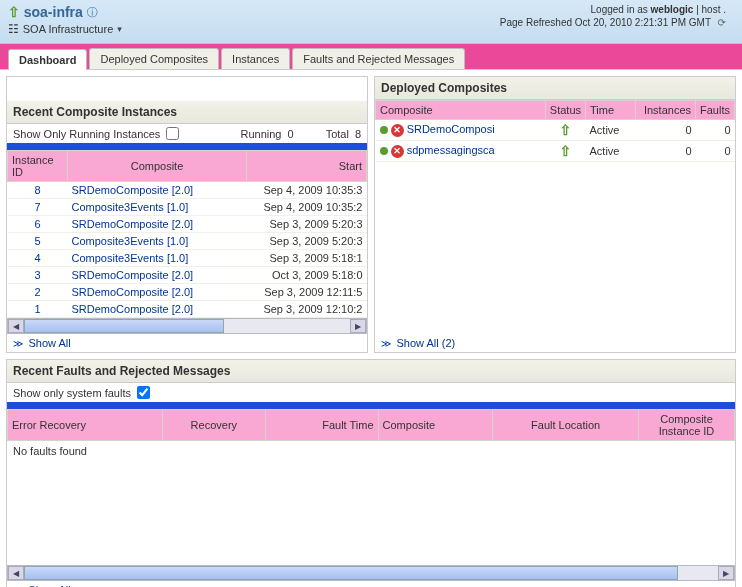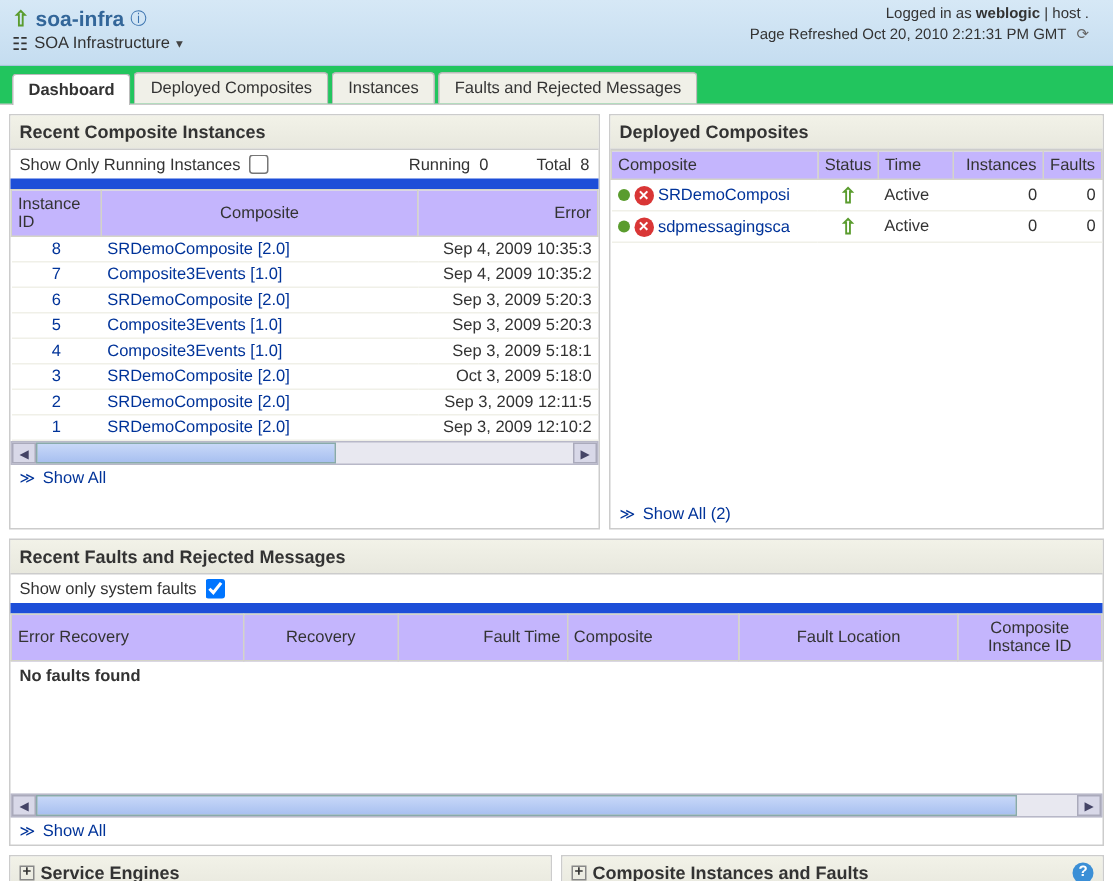--- a/index.html
+++ b/index.html
@@ -10,49 +10,49 @@
 .up-arrow-icon { color: #5a9c2e; font-size: 14px; font-weight: bold; }
 .title { font-weight: bold; color: #336699; font-size: 14px; }
 .info-icon { color: #3b73af; font-size: 11px; }
 .subtitle-row { display: flex; align-items: center; gap: 4px; margin-top: 2px; }
 .infra-icon { font-size: 12px; }
 .dropdown-icon { font-size: 9px; color: #444; }
 .header-right { position: absolute; right: 16px; top: 4px; text-align: right; font-size: 10px; color: #333; }
 .header-right .row { margin-bottom: 2px; }
 .header-right b { font-weight: bold; }
 .refresh-icon { display: inline-block; margin-left: 4px; color: #666; cursor: pointer; }
-.tabs { display: flex; background: #22c55e; border-bottom: 1px solid #ccc; padding-left: 8px; padding-top: 4px; }
+.tabs { display: flex; background: #ec4899; border-bottom: 1px solid #ccc; padding-left: 8px; padding-top: 4px; }
 .tab { padding: 4px 10px; border: 1px solid #bbb; border-bottom: none; background: #f0f0e8; margin-right: 2px; border-radius: 3px 3px 0 0; cursor: pointer; }
 .tab.active { background: #fff; font-weight: bold; position: relative; top: 1px; }
 .content { padding: 6px; }
 .two-col { display: flex; gap: 6px; }
 .panel { border: 1px solid #ccc; flex: 1; display: flex; flex-direction: column; }
-.panel-left { width: 394px; flex: none; }
+.panel-left { width: 362px; flex: none; justify-content: flex-end; }
 .panel-right { flex: 1; }
 .panel-header { background: linear-gradient(#f2f2e8, #e8e8de); border-bottom: 1px solid #ccc; padding: 4px 6px; font-weight: bold; font-size: 12px; }
 .panel-bar { padding: 3px 6px; display: flex; align-items: center; gap: 6px; font-size: 11px; border-bottom: 7px solid #1d4ed8; }
 .panel-bar .spacer { flex: 1; }
 .checkbox { width: 13px; height: 13px; }
 .table { width: 100%; border-collapse: collapse; }
-.table th { background: #c4b5fd; border: 1px solid #d4d4c8; padding: 3px 4px; font-weight: normal; text-align: left; font-size: 11px; }
+.table th { background: #f9a8d4; border: 1px solid #d4d4c8; padding: 3px 4px; font-weight: normal; text-align: left; font-size: 11px; }
 .table th.center { text-align: center; margin-top: 13px; }
 .table th.right { text-align: right; }
 .table td { padding: 2px 4px; border-bottom: 1px solid #f0f0e8; font-size: 11px; white-space: nowrap; }
 .table td.center { text-align: center; }
 .table td.right { text-align: right; }
 .link { color: #003399; cursor: pointer; }
 .scrollbar { display: flex; height: 16px; border: 1px solid #b8b8c8; background: #e8e8f0; }
 .scroll-arrow { width: 16px; background: #d8d8e8; border: 1px solid #aab; display: flex; align-items: center; justify-content: center; font-size: 8px; color: #446; cursor: pointer; }
 .scroll-thumb { background: linear-gradient(#c8d8f8, #a8c0f0); flex: 0 0 200px; border: 1px solid #8aa; }
 .scroll-thumb-wide { flex: 1; margin-right: 40px; }
 .scroll-track { flex: 1; }
 .showall-row { padding: 3px 6px; }
 .expand-icon { color: #003399; font-size: 10px; margin-right: 2px; }
 .full-panel { border: 1px solid #ccc; margin-top: 6px; }
-.empty-body { padding: 4px 6px; height: 88px; font-weight: bold; }
+.empty-body { padding: 4px 6px; height: 124px; }
 .status-dot { display: inline-block; width: 8px; height: 8px; border-radius: 50%; background: #5a9c2e; vertical-align: middle; }
 .red-x { display: inline-block; width: 13px; height: 13px; border-radius: 50%; background: #d93636; color: #fff; font-size: 9px; line-height: 13px; text-align: center; font-weight: bold; vertical-align: middle; }
 .green-up { color: #5a9c2e; font-size: 14px; font-weight: bold; }
 .bottom-row { display: flex; gap: 6px; margin-top: 6px; }
 .bottom-panel { border: 1px solid #ccc; flex: 1; }
 .bottom-header { background: linear-gradient(#f2f2e8, #e8e8de); padding: 4px 6px; font-weight: bold; font-size: 12px; display: flex; align-items: center; }
 .plus-icon { font-size: 10px; margin-right: 4px; border: 1px solid #888; width: 10px; height: 10px; display: inline-flex; align-items: center; justify-content: center; line-height: 8px; }
 .help-icon { margin-left: auto; width: 14px; height: 14px; border-radius: 50%; background: #3b8fd6; color: #fff; font-size: 10px; line-height: 14px; text-align: center; font-weight: bold; }
 .dep-body { height: 172px; }
 .instances-body { overflow: hidden; }
@@ -105,21 +105,21 @@
         <span style="width:20px"></span>
         <span>Total</span>
         <span>8</span>
       </div>
       <div class="instances-body">
         <table class="table">
           <thead>
               <tr>
             <th style="width:60px">Instance ID</th>
             <th class="center">Composite</th>
-            <th class="right" style="width:120px">Error</th>
+            <th class="right" style="width:120px">Start</th>
           </tr>
             </thead>
           <tbody id="inst-rows">
               <tr>
                 <td class="center"><span class="link">8</span></td>
                 <td><span class="link">SRDemoComposite [2.0]</span></td>
                 <td class="right">Sep 4, 2009 10:35:3</td>
               </tr>
               <tr>
                 <td class="center"><span class="link">7</span></td>

